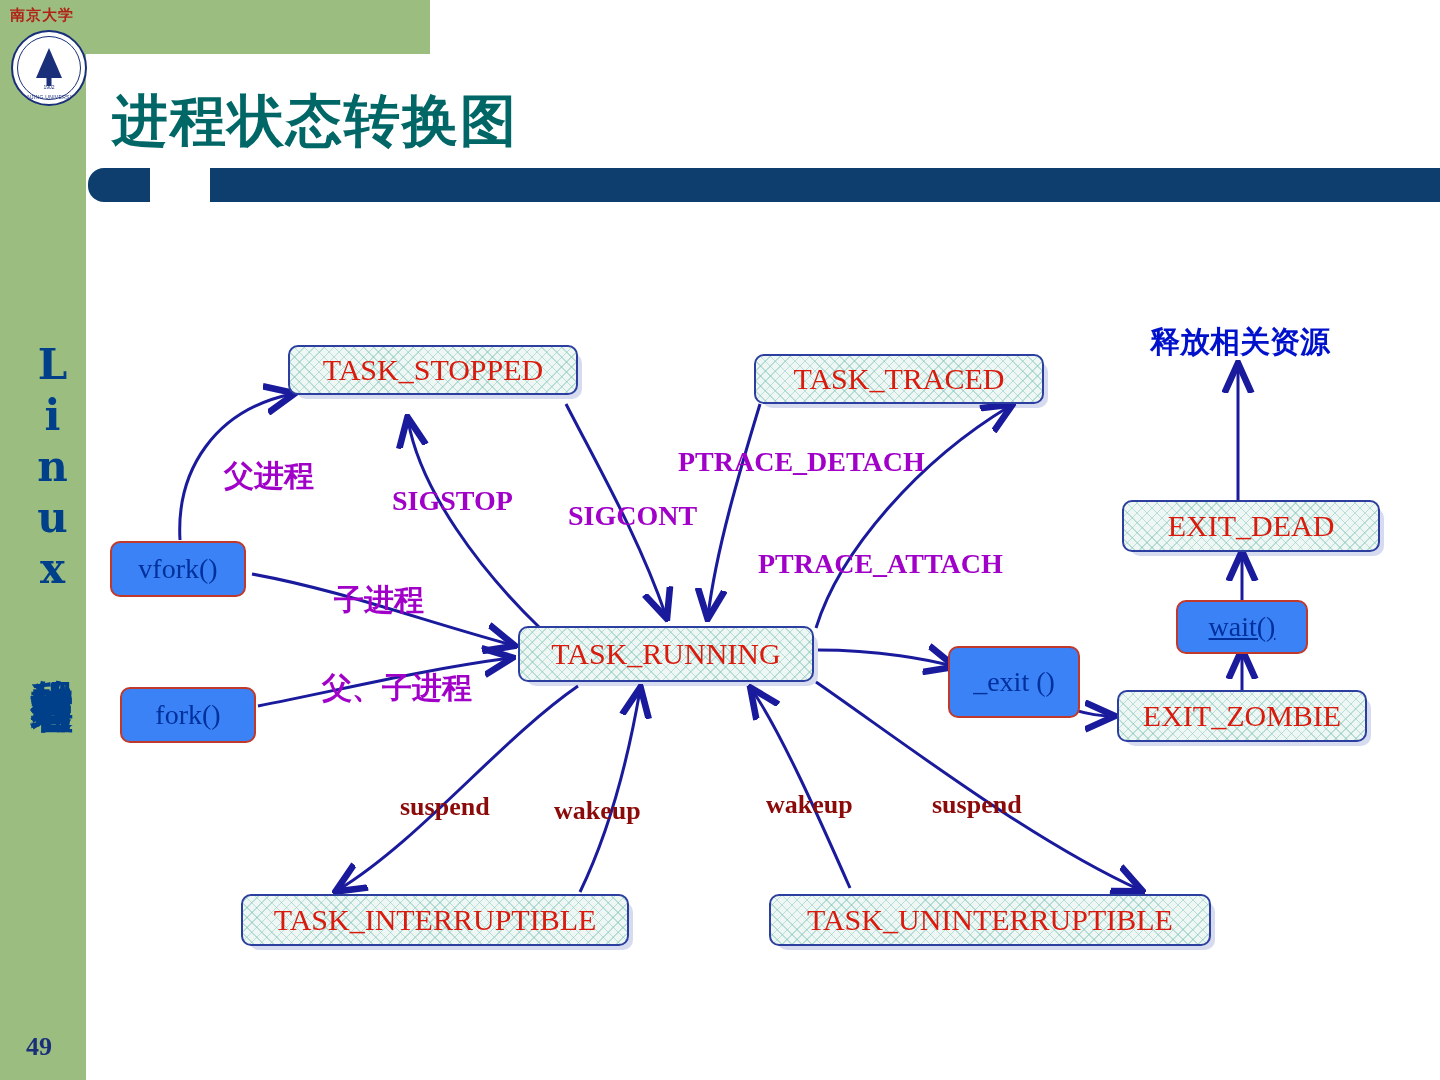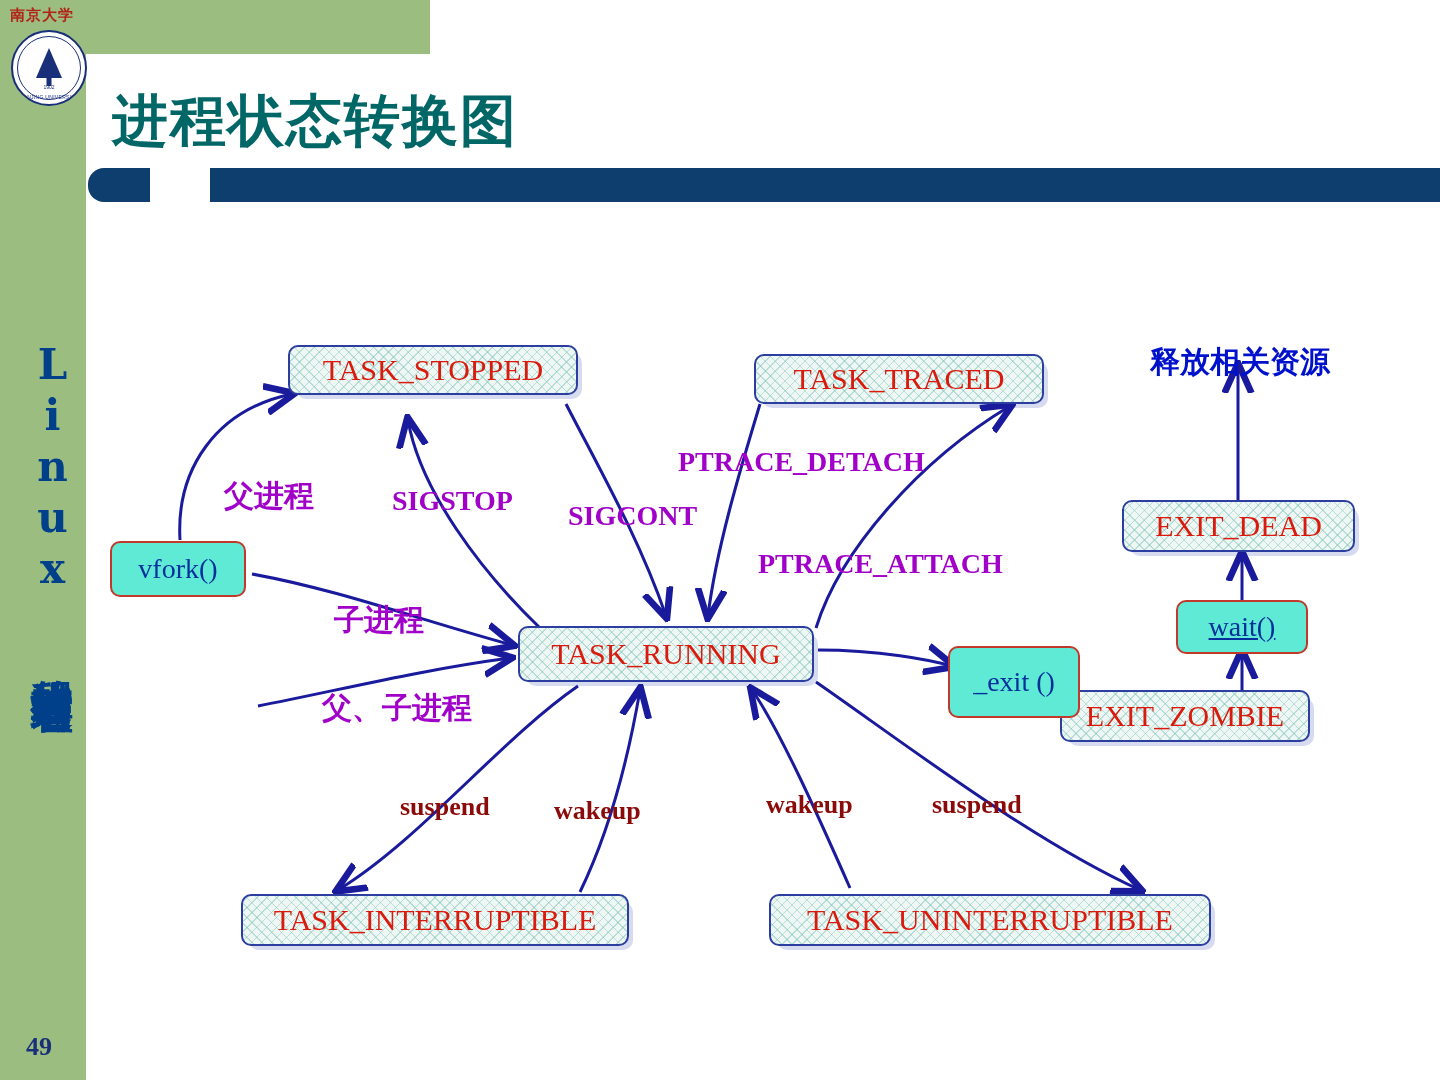--- a/index.html
+++ b/index.html
@@ -192,40 +192,40 @@
     border-radius: 10px;
     background: rgba(90,110,190,.25);
     z-index: -1;
   }
 
   .call-box {
     position: absolute;
     box-sizing: border-box;
     border: 2px solid #c0392b;
     border-radius: 10px;
-    background: #5eead4;
+    background: #3b82f6;
     color: #00309c;
     font-family: "Liberation Serif", serif;
     font-size: 28px;
     display: flex;
     align-items: center;
     justify-content: center;
     white-space: nowrap;
   }
 
   .label {
     position: absolute;
     white-space: nowrap;
     font-family: "Liberation Serif", serif;
     font-weight: bold;
   }
   .label.purple { color: #a000c8; }
   .label.maroon { color: #8b0a0a; }
   .label.blue   { color: #0011cc; }
-  .label.cn     { font-family: "DejaVu Sans", sans-serif; margin-top: 20px; }
+  .label.cn     { font-family: "DejaVu Sans", sans-serif; }
 </style>
 </head>
 <body>
 
 <div class="top-green-band"></div>
 <div class="left-band"></div>
 <div class="white-fold"></div>
 <div class="navy-bar"></div>
 <div class="navy-bar-cover"></div>
 
@@ -300,32 +300,35 @@
   </div>
 
   <div class="state-box shadow" style="left:241px; top:894px; width:388px; height:52px;">
     <span>TASK_INTERRUPTIBLE</span>
   </div>
 
   <div class="state-box shadow" style="left:769px; top:894px; width:442px; height:52px;border-radius:10px;">
     <span>TASK_UNINTERRUPTIBLE</span>
   </div>
 
-  <div class="state-box shadow" style="left:1122px; top:500px; width:233px; height:52px;">
+  <div class="state-box shadow" style="left:1122px; top:500px; width:258px; height:52px;">
     <span>EXIT_DEAD</span>
   </div>
 
-  <div class="state-box shadow" style="left:1060px; top:690px; width:250px; height:52px;">
+  <div class="state-box shadow" style="left:1117px; top:690px; width:250px; height:52px;">
     <span>EXIT_ZOMBIE</span>
   </div>
 
   <div class="call-box" style="left:110px; top:541px; width:136px; height:56px;">
     <span>vfork()</span>
   </div>
 
+  <div class="call-box" style="left:120px; top:687px; width:136px; height:56px;">
+    <span>fork()</span>
+  </div>
 
   <div class="call-box" style="left:948px; top:646px; width:132px; height:72px;">
     <span>_exit ()</span>
   </div>
 
   <div class="call-box" style="left:1176px; top:600px; width:132px; height:54px;text-decoration:underline;">
     <span>wait()</span>
   </div>
 
   <div class="label purple cn" style="left:224px; top:456px; font-size:30px;">父进程</div>

